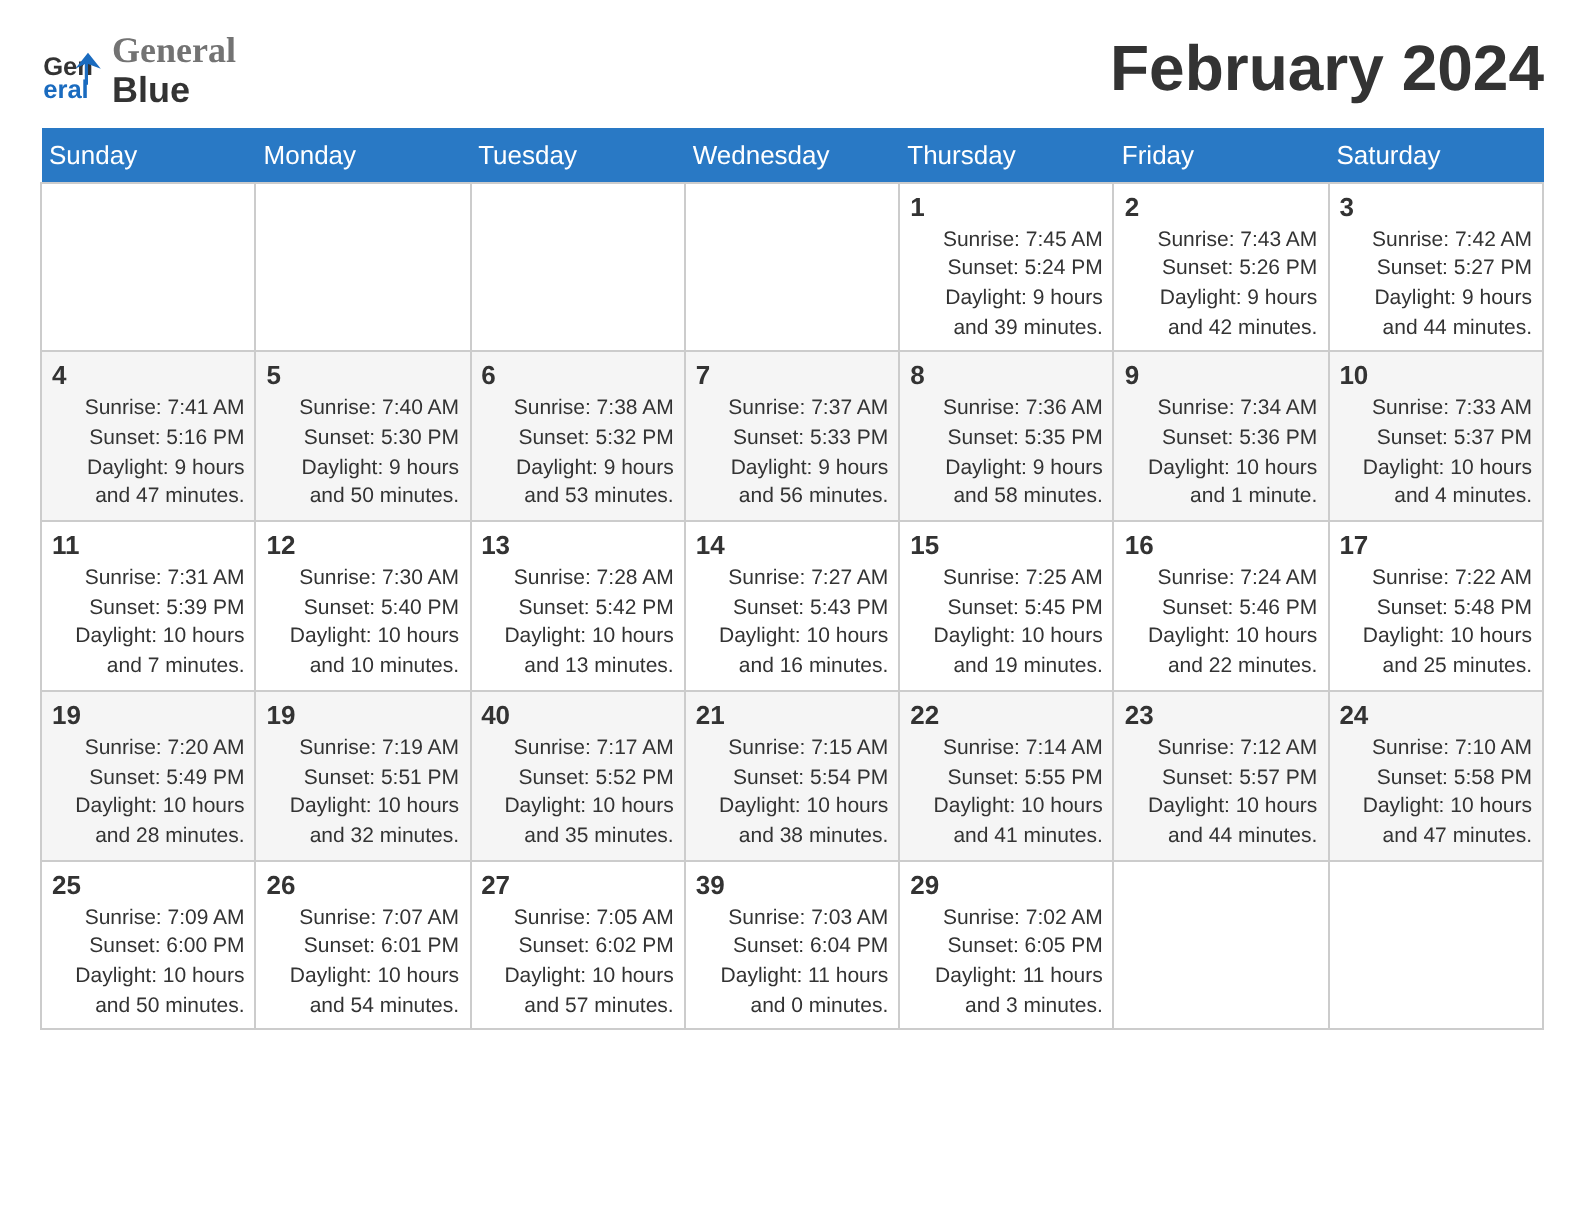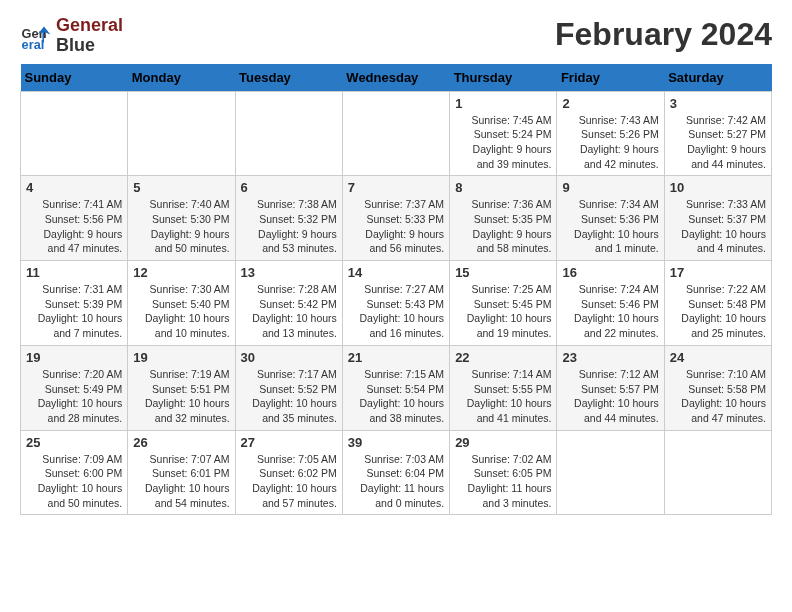--- a/index.html
+++ b/index.html
@@ -20,21 +20,21 @@
       display: flex;
       align-items: center;
       gap: 4px;
     }
     .logo-text {
       font-size: 18px;
       font-weight: bold;
       color: #333;
       line-height: 1.1;
     }
-    .logo-text span { color: #7f1d1d; }
+    .logo-text span { color: #737373; font-family: Liberation Serif, serif; }
     .logo-icon {
       width: 32px;
       height: 32px;
     }
     .title-block {
       text-align: right;
     }
     .main-title {
       font-size: 32px;
       font-weight: bold;
@@ -45,25 +45,25 @@
       font-size: 15px;
       color: #333;
     }
     table {
       width: 100%;
       border-collapse: collapse;
       font-size: 11px;
     }
     thead tr th {
       background-color: #2979c5;
-      color: #000000;
+      color: #ffffff;
       padding: 6px 4px;
       text-align: left;
       font-size: 13px;
-      font-weight: bold;
+      font-weight: normal;
     }
     tbody tr td {
       border: 1px solid #ccc;
       vertical-align: top;
       padding: 4px 5px;
       width: 14.28%;
       height: 80px;
       color: #333;
     }
     tbody tr:nth-child(even) td {
@@ -142,21 +142,21 @@
           <div class="day-info">Sunrise: 7:42 AM
 Sunset: 5:27 PM
 Daylight: 9 hours
 and 44 minutes.</div>
         </td>
       </tr>
       <tr>
         <td>
           <span class="day-number">4</span>
           <div class="day-info">Sunrise: 7:41 AM
-Sunset: 5:56 PM
+Sunset: 5:16 PM
 Daylight: 9 hours
 and 47 minutes.</div>
         </td>
         <td>
           <span class="day-number">5</span>
           <div class="day-info">Sunrise: 7:40 AM
 Sunset: 5:30 PM
 Daylight: 9 hours
 and 50 minutes.</div>
         </td>
@@ -256,21 +256,21 @@
 and 28 minutes.</div>
         </td>
         <td>
           <span class="day-number">19</span>
           <div class="day-info">Sunrise: 7:19 AM
 Sunset: 5:51 PM
 Daylight: 10 hours
 and 32 minutes.</div>
         </td>
         <td>
-          <span class="day-number">30</span>
+          <span class="day-number">40</span>
           <div class="day-info">Sunrise: 7:17 AM
 Sunset: 5:52 PM
 Daylight: 10 hours
 and 35 minutes.</div>
         </td>
         <td>
           <span class="day-number">21</span>
           <div class="day-info">Sunrise: 7:15 AM
 Sunset: 5:54 PM
 Daylight: 10 hours

